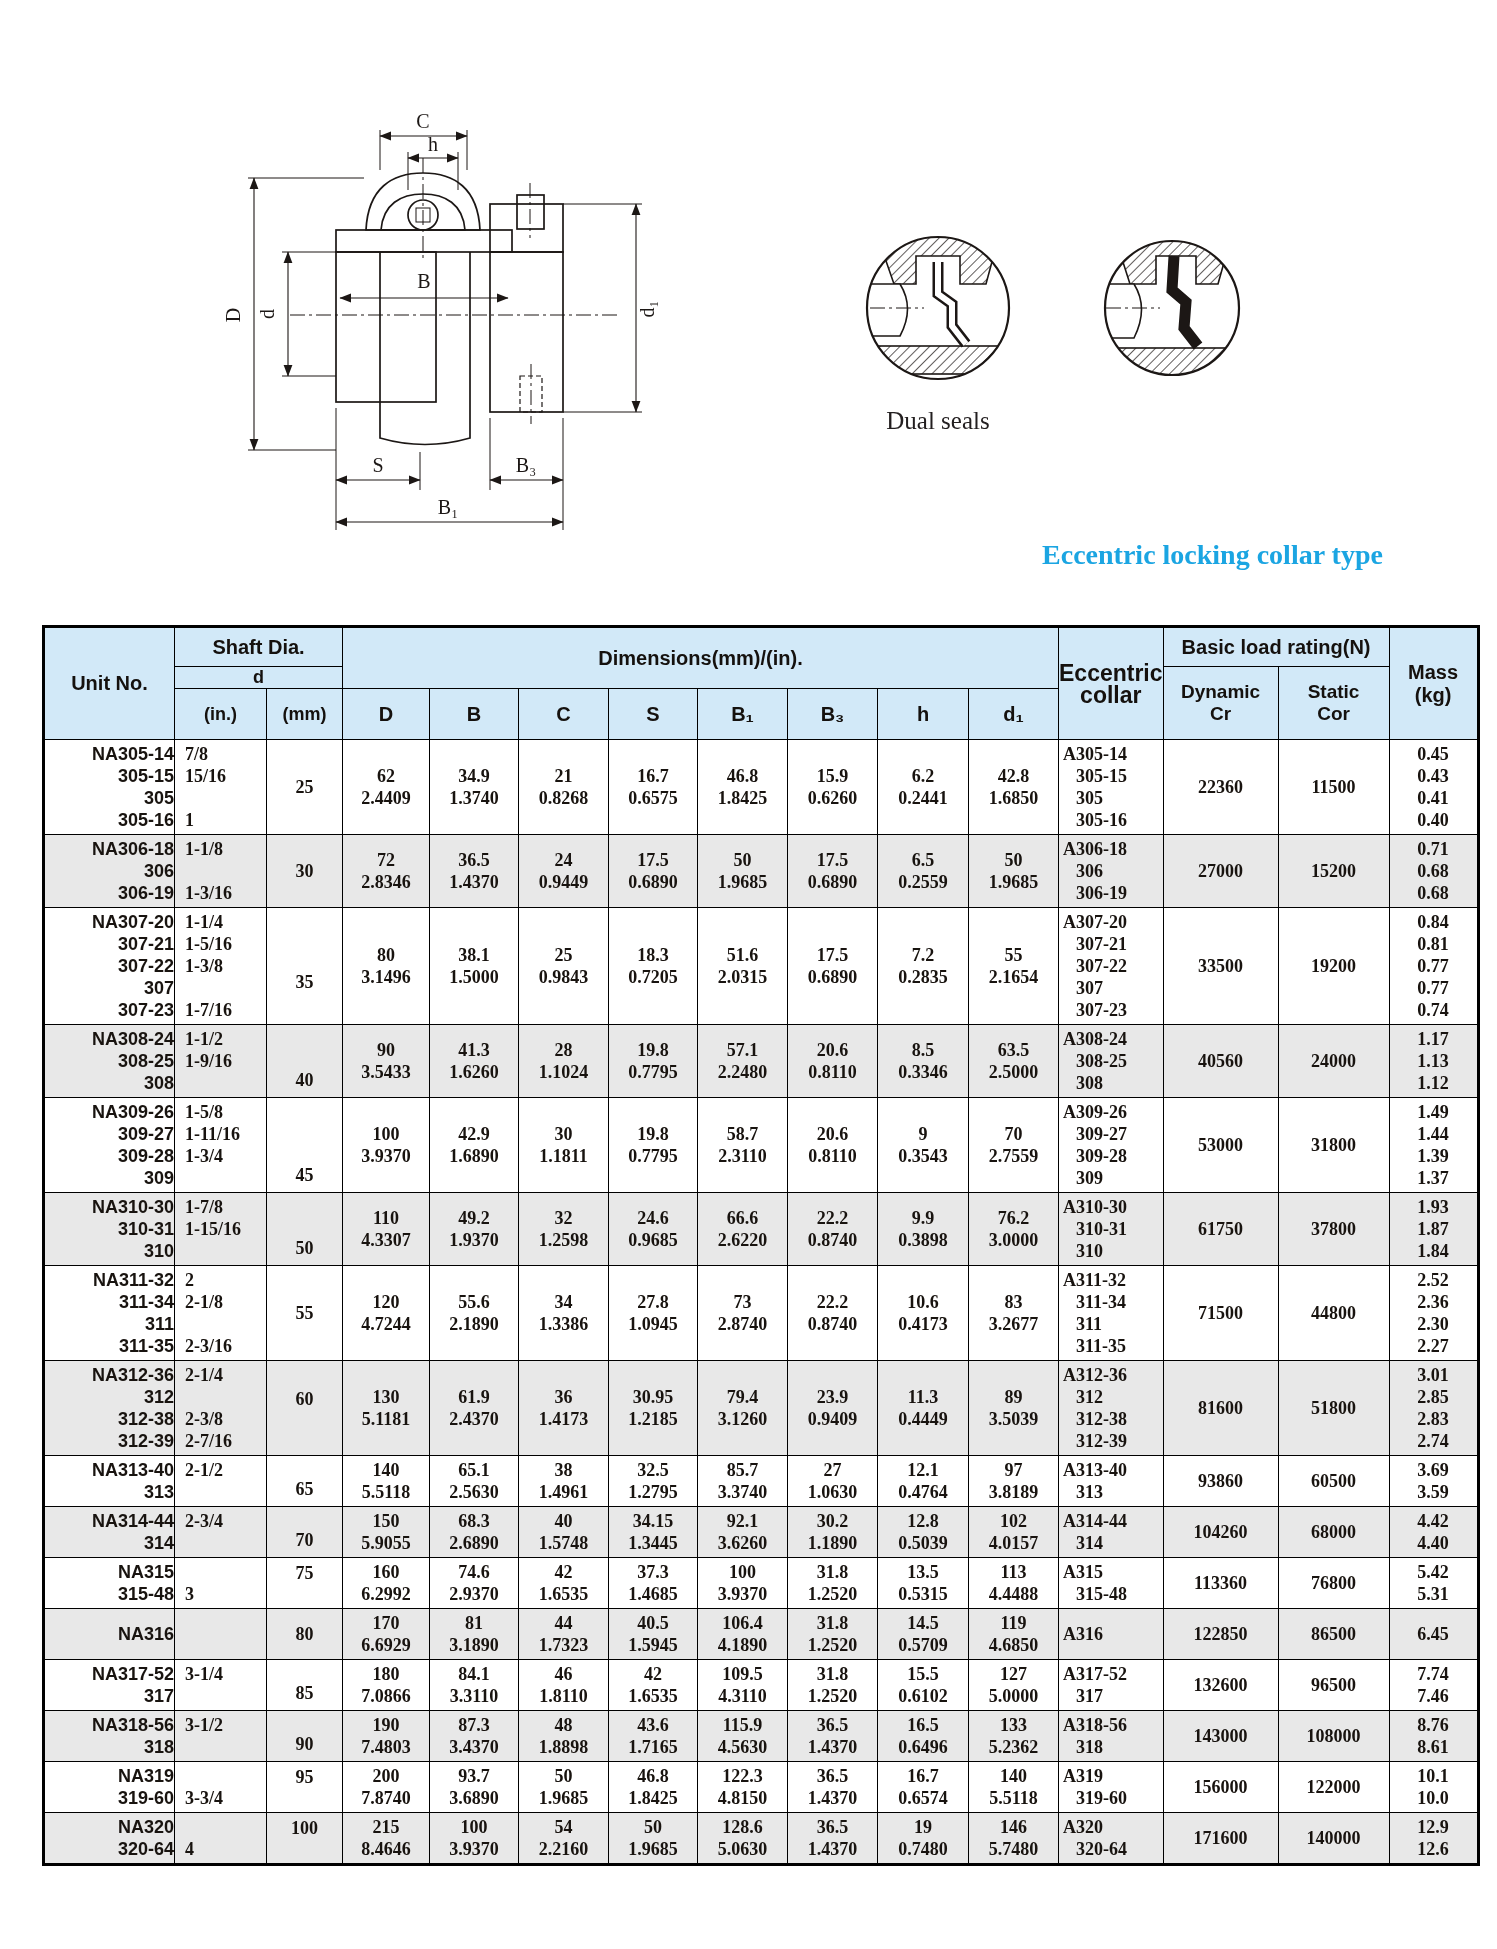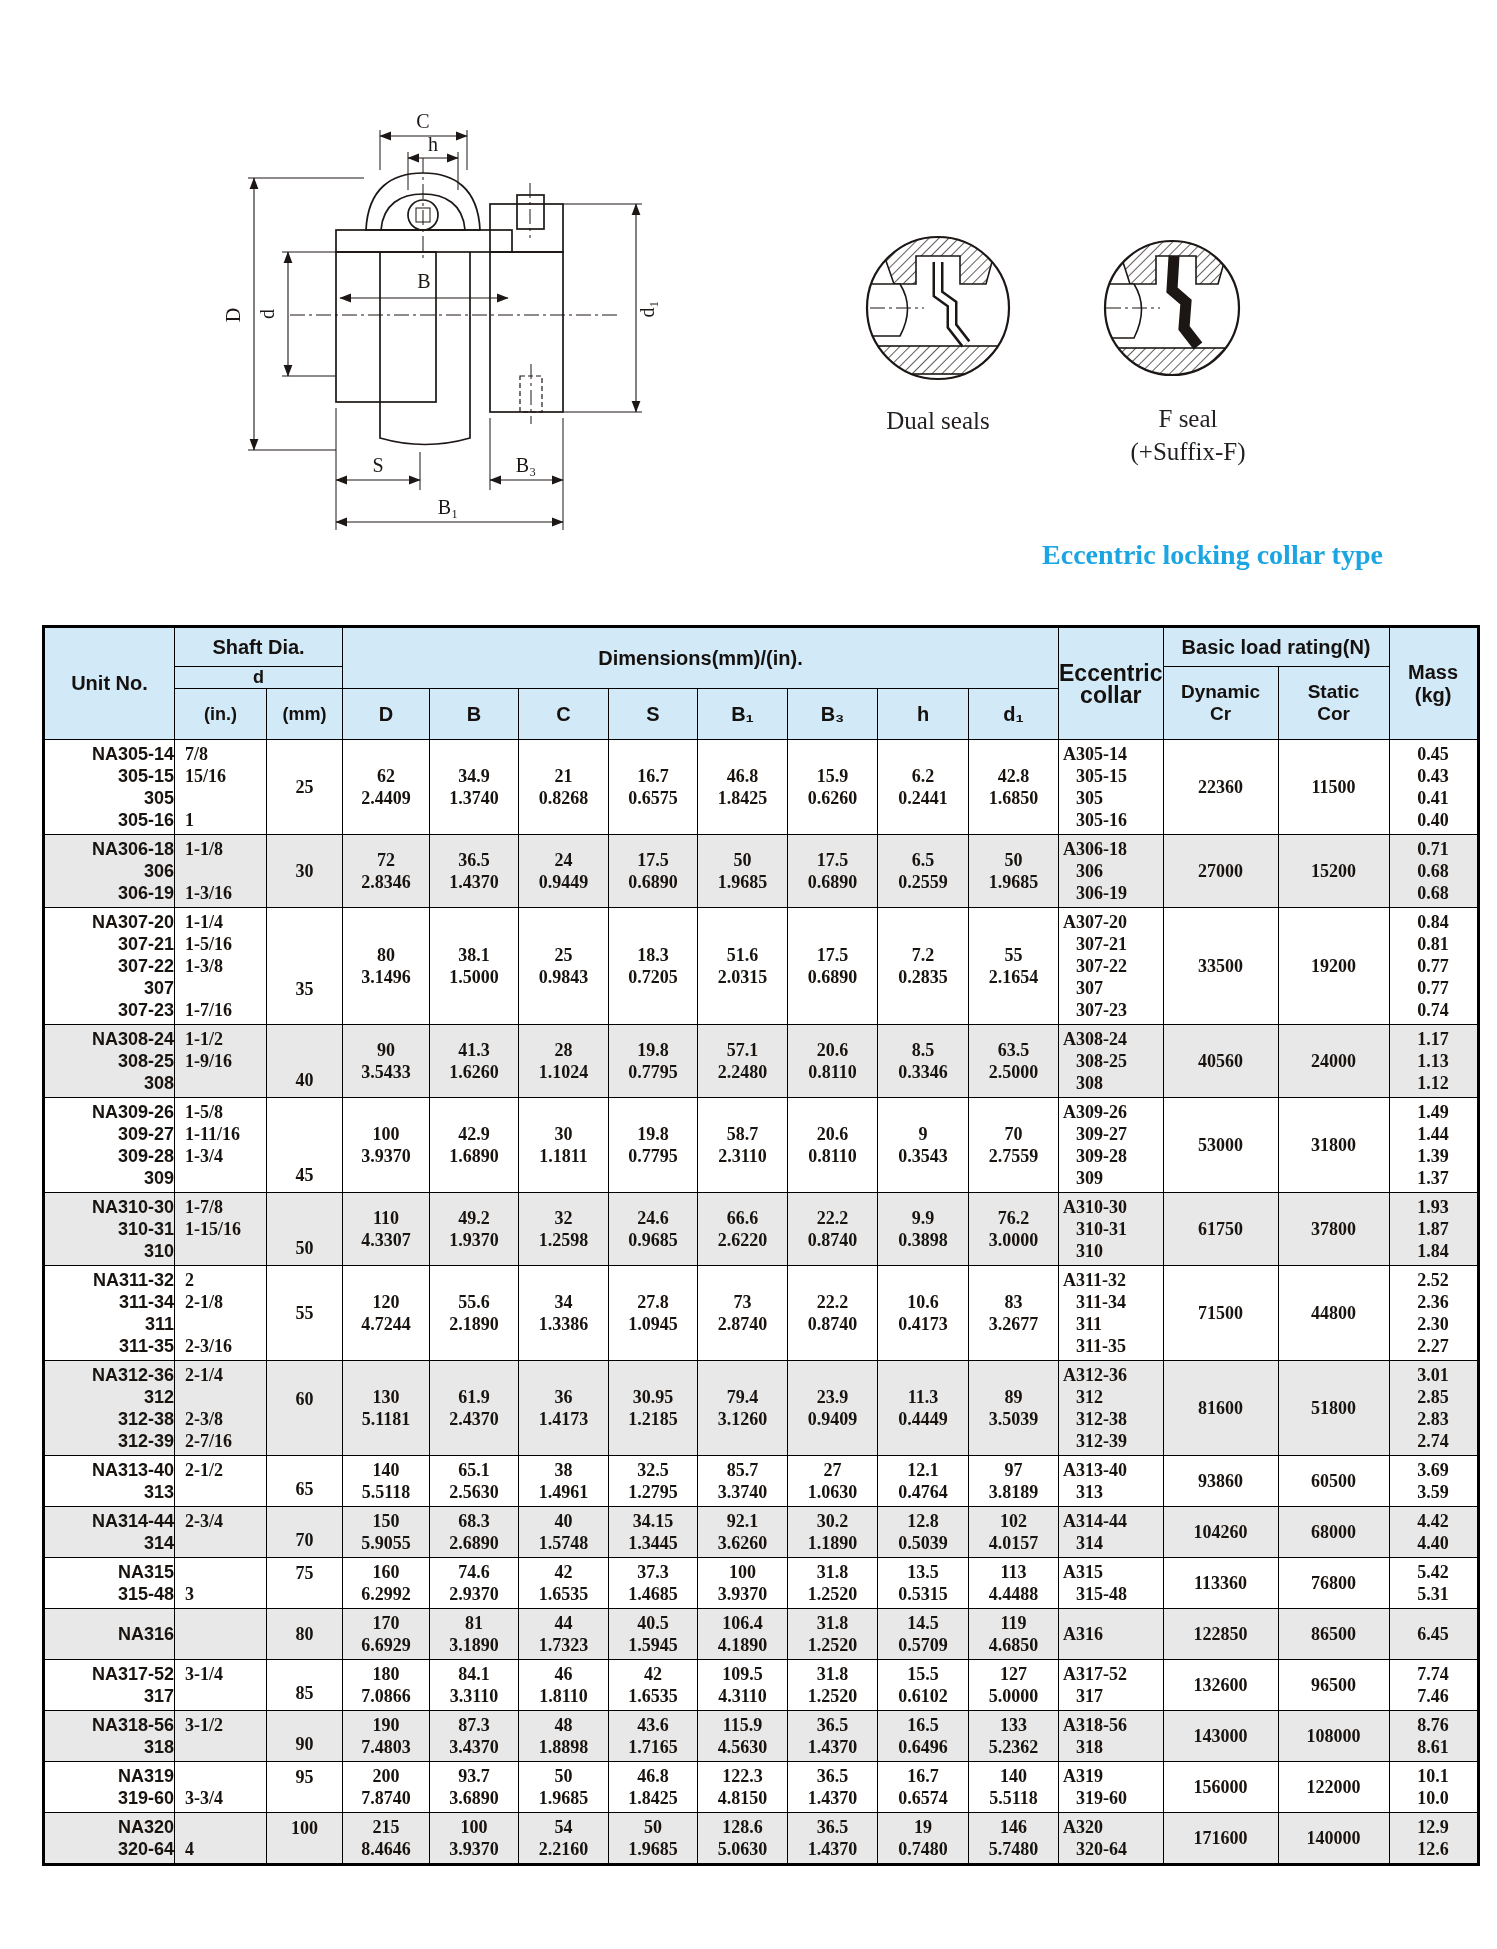--- a/index.html
+++ b/index.html
@@ -35,21 +35,21 @@
   .cl{height:22px;line-height:22px;white-space:nowrap;}
   .c-unit{font-family:"Liberation Sans",sans-serif;font-size:18px;}
   .c-unit .cl{text-align:right;padding-left:7px;}
   .c-unit .cl.ind{padding-left:32px;}
   .c-in .cl{text-align:left;padding-left:10px;}
   .c-mm{text-align:center;}
   .c-mm.v-middle{vertical-align:middle;}
   .c-mm.v-top{vertical-align:top;padding-top:5px;}
   .c-mm.v-top2{vertical-align:top;padding-top:28px;}
   .c-mm.v-bottom{vertical-align:bottom;padding-bottom:6px;}
-  .c-mm.v-bot2{vertical-align:bottom;padding-bottom:24px;}
+  .c-mm.v-bot2{vertical-align:bottom;padding-bottom:31px;}
   .c-dim .cl,.c-mass .cl{text-align:center;}
   .c-collar .cl{text-align:left;padding-left:4px;}
   .c-collar .cl.ind2{padding-left:17px;}
   .c-load{text-align:center;}
 </style>
 </head>
 <body>
 
 <div class="page">
 
@@ -155,24 +155,20 @@
       <polygon points="294,36 412,36 398,86 376,86 376,58 336,58 336,86 310,86" fill="url(#hat2)" stroke="#1c1715" stroke-width="1.6"></polygon>
       <rect x="276" y="150" width="156" height="28" fill="url(#hat2)" stroke="#1c1715" stroke-width="1.6"></rect>
       <path d="M262,86 L314,86 Q329,110 314,140 L262,140 Z" fill="#fff" stroke="#1c1715" stroke-width="1.6"></path>
       <path d="M354,58 L352,92 L366,104 L364,130 L378,148" fill="none" stroke="#1c1715" stroke-width="11"></path>
       <line x1="260" y1="110" x2="340" y2="110" class="cline"></line>
     </g>
     <circle cx="352" cy="110" r="67" fill="none" stroke="#1c1715" stroke-width="2.2"></circle>
   </svg>
 
   <div class="caption" style="left:836px;top:404px;width:204px">Dual seals</div>
-  <div class="caption" style="left:1088px;top:402px;width:200px">
-    <div>F seal</div>
-    <div>(+Suffix-F)</div>
-  </div>
 
   <div class="title" style="color:#1ba5e2">
     <div class="t2">Eccentric locking collar type</div>
   </div>
 
   <div class="tablewrap">
     <table>
       <colgroup>
         <col style="width:131px">
           <col style="width:92px">

